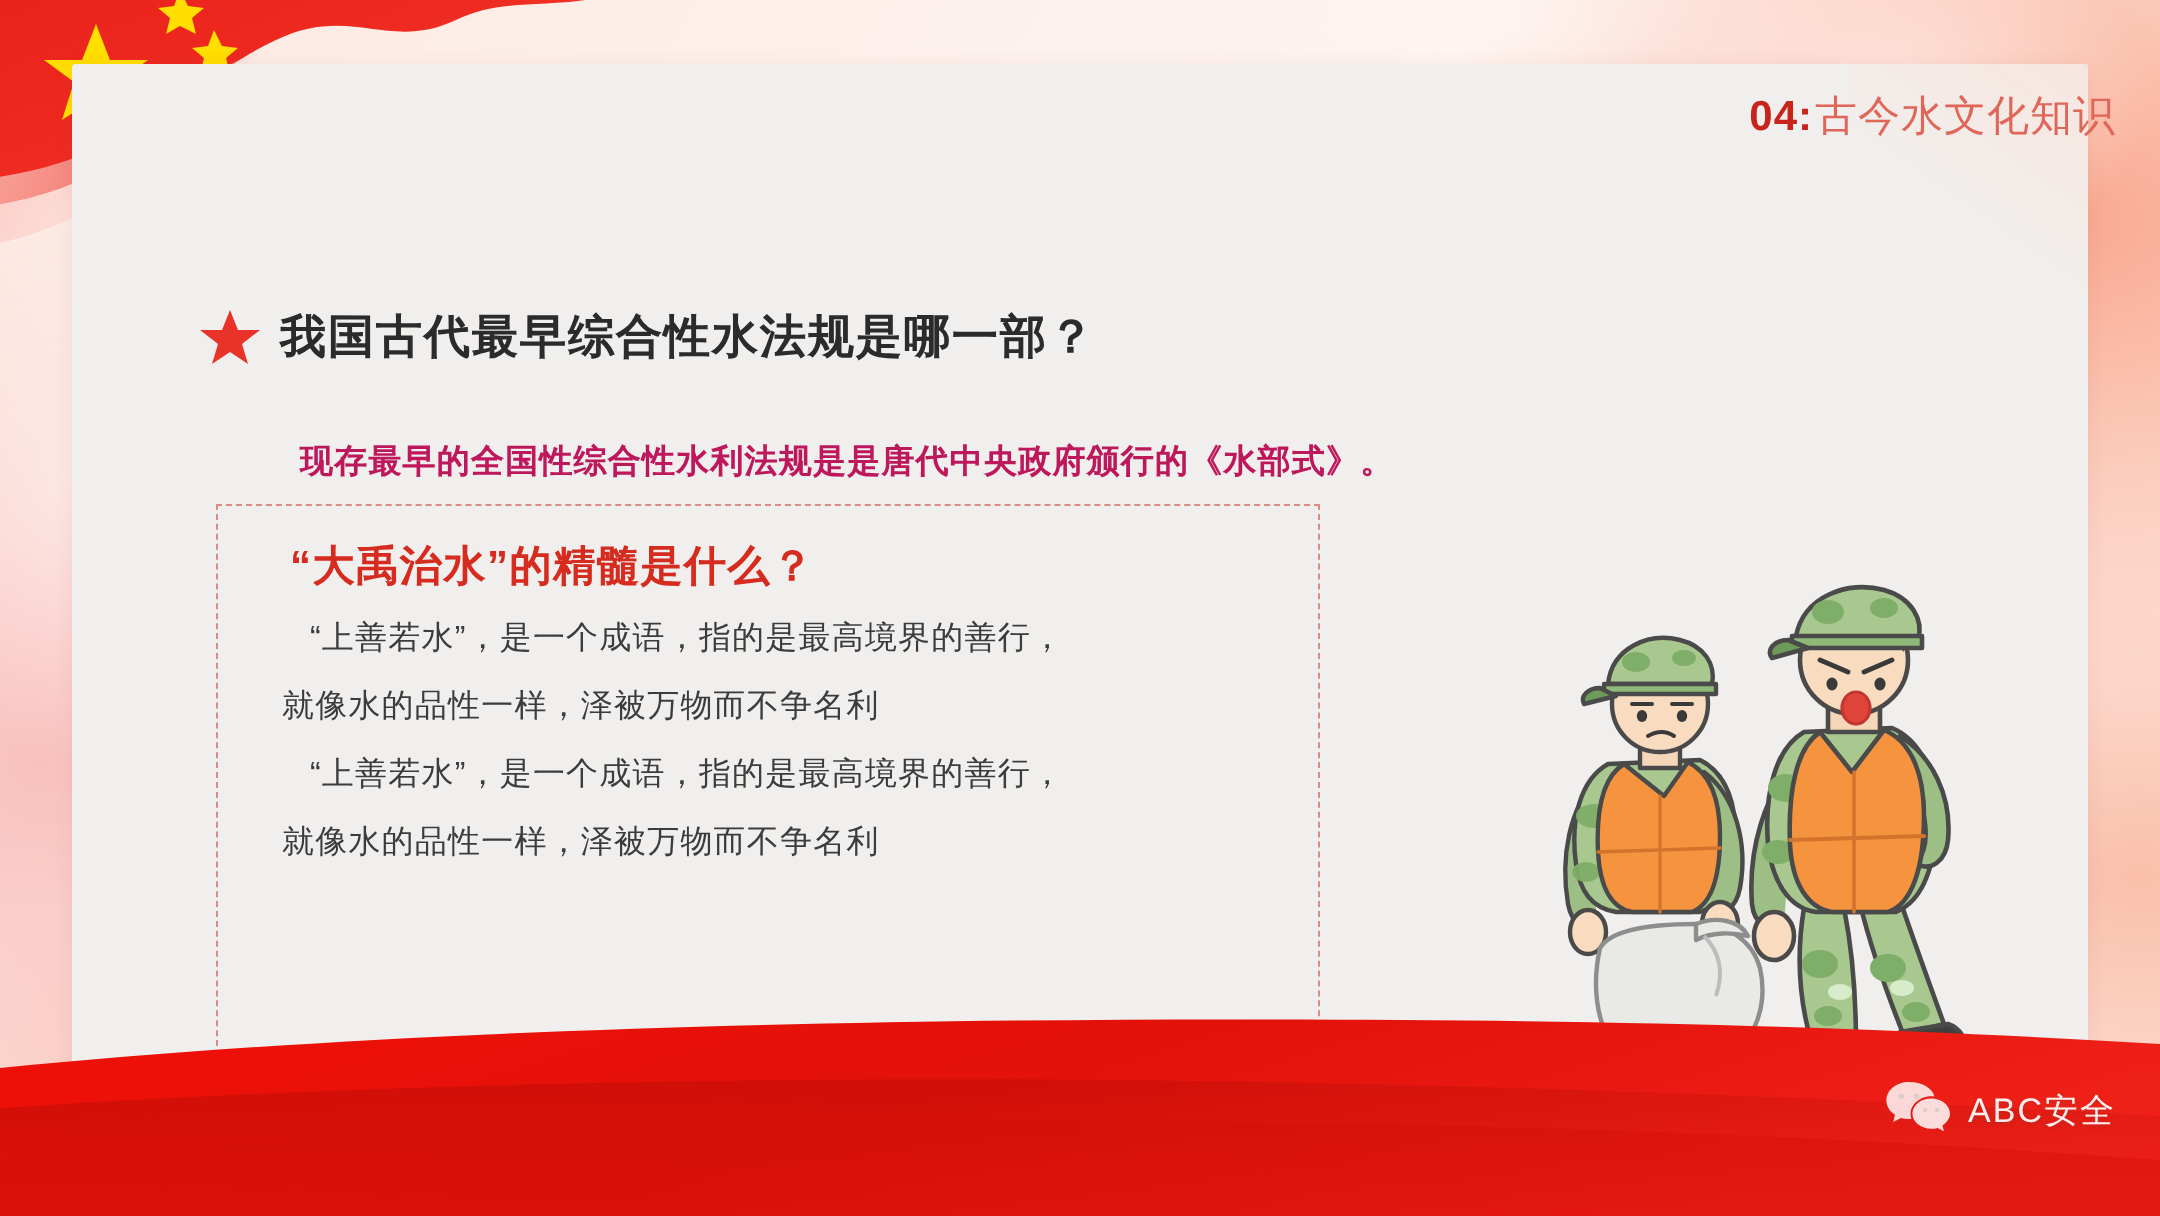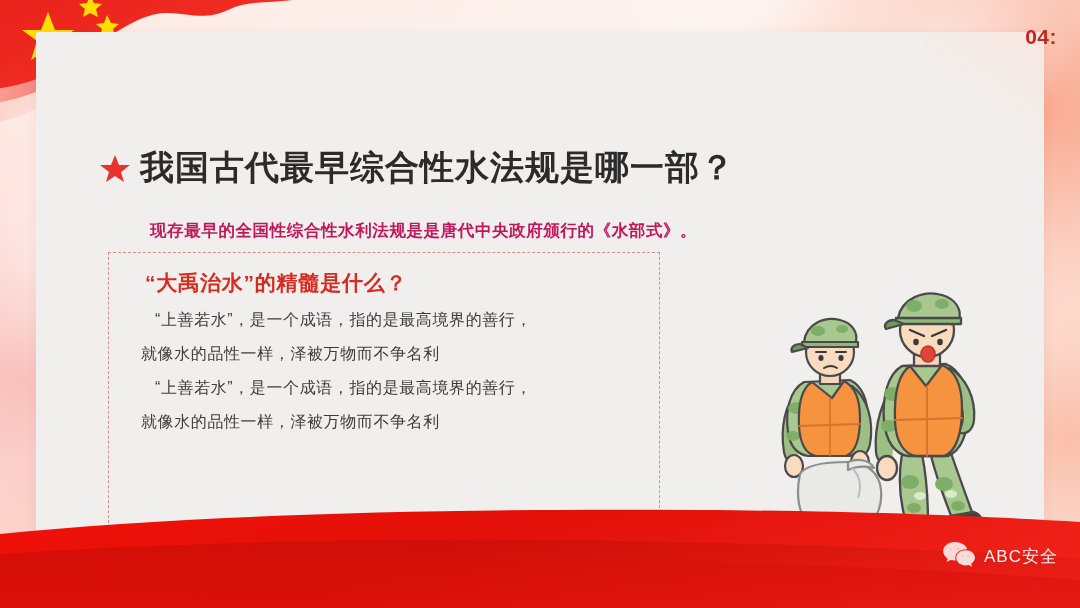--- a/index.html
+++ b/index.html
@@ -81,21 +81,21 @@
     width: 120px;
     height: 120px;
     background: linear-gradient(215deg, rgba(252,222,212,0.55) 0%, rgba(241,239,237,0) 62%);
     pointer-events: none;
   }
 
   
   .section-header {
     position: absolute;
     right: 22px;
-    top: 25px;
+    top: 44px;
     display: flex;
     align-items: baseline;
     font-size: 21px;
     letter-spacing: 0.5px;
     white-space: nowrap;
   }
   .section-num {
     color: #c8241c;
     font-weight: bold;
     font-size: 21px;
@@ -127,21 +127,21 @@
     box-shadow: 0 1px 2px rgba(0,0,0,0.12);
   }
   .star-icon {
     margin-left: 28px;
     margin-right: 10px;
     display: block;
     line-height: 0;
   }
   .main-title {
     color: #2b2b2b;
-    font-size: 34px;
+    font-size: 23px;
     font-weight: bold;
     letter-spacing: 1px;
     white-space: nowrap;
   }
 
   
   .subtitle {
     position: absolute;
     left: 150px;
     top: 220px;
@@ -244,20 +244,21 @@
       </g>
     </svg>
   </div>
 
   <div class="card">
     <div class="card-topright-fade"></div>
   </div>
 
   <div class="section-header">
     <span class="section-num">04:</span>
+    <span class="section-title-text">古今水文化知识</span>
   </div>
 
   <div class="title-row">
     <span class="star-icon">
       <svg width="30" height="29" viewBox="0 0 30 29">
         <polygon points="15,1 19,11 30,11 21,18 24,28 15,22 6,28 9,18 0,11 11,11" fill="#e8322a"></polygon>
       </svg>
     </span>
     <h1 class="main-title">我国古代最早综合性水法规是哪一部？</h1>
   </div>

